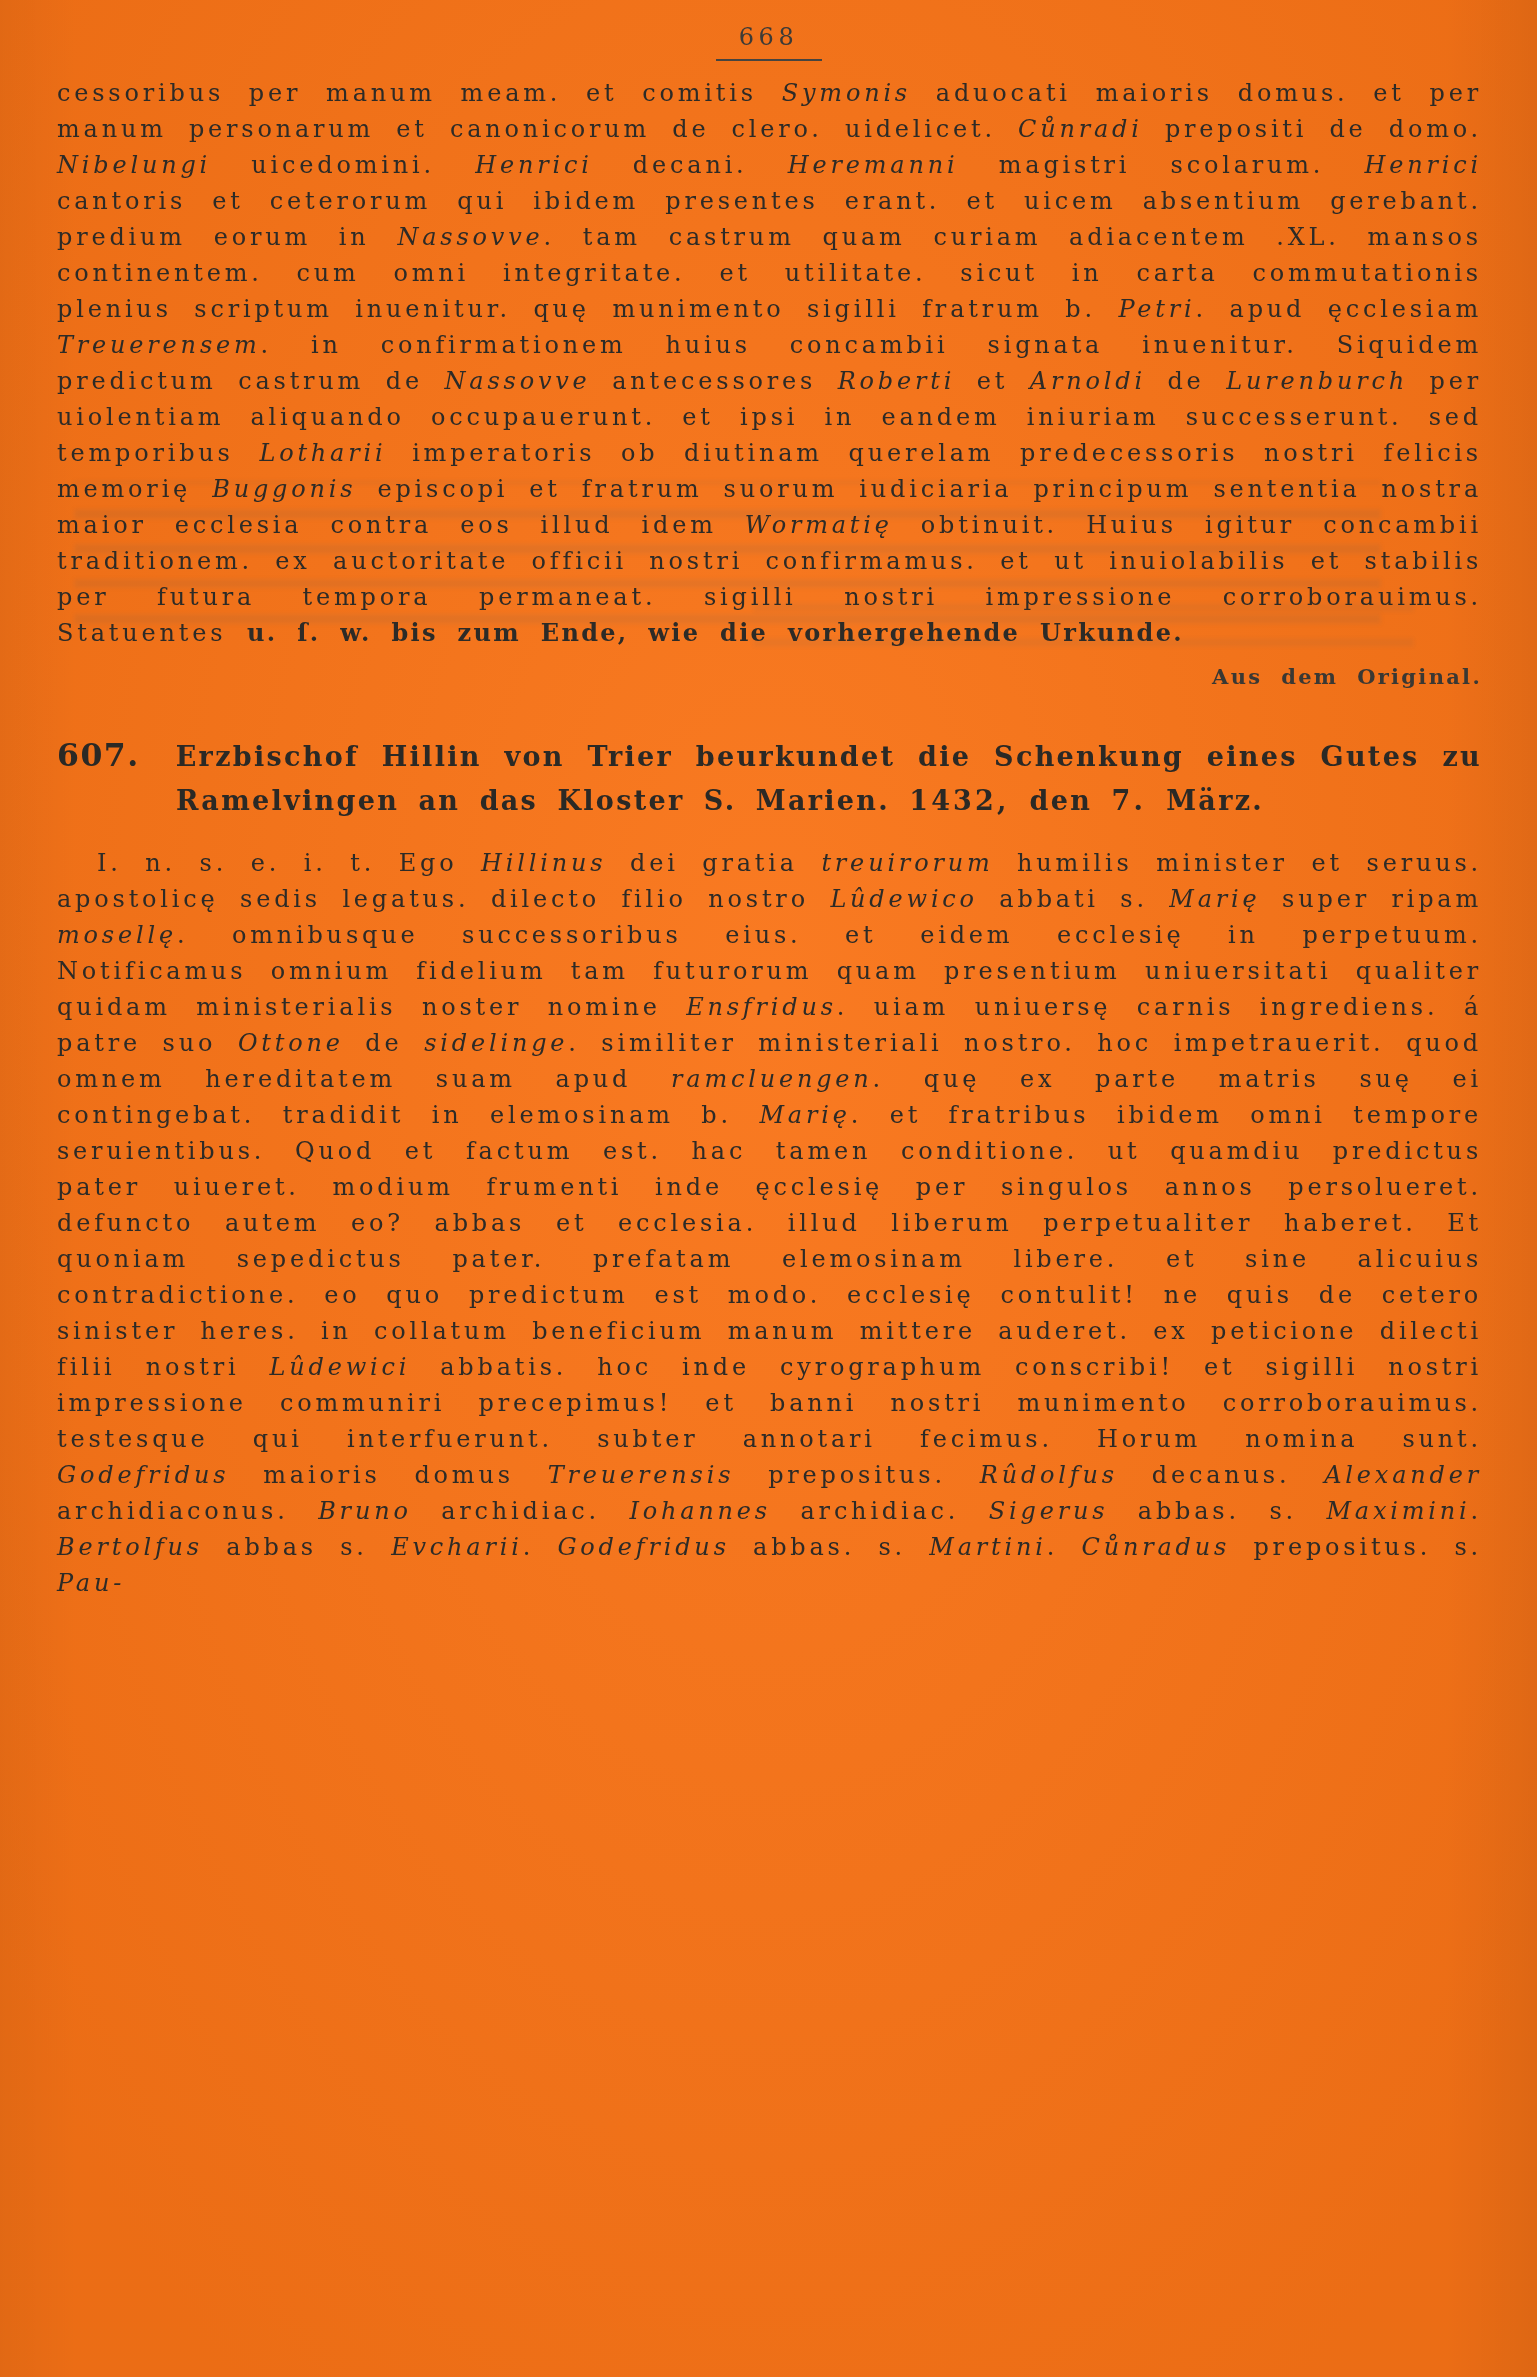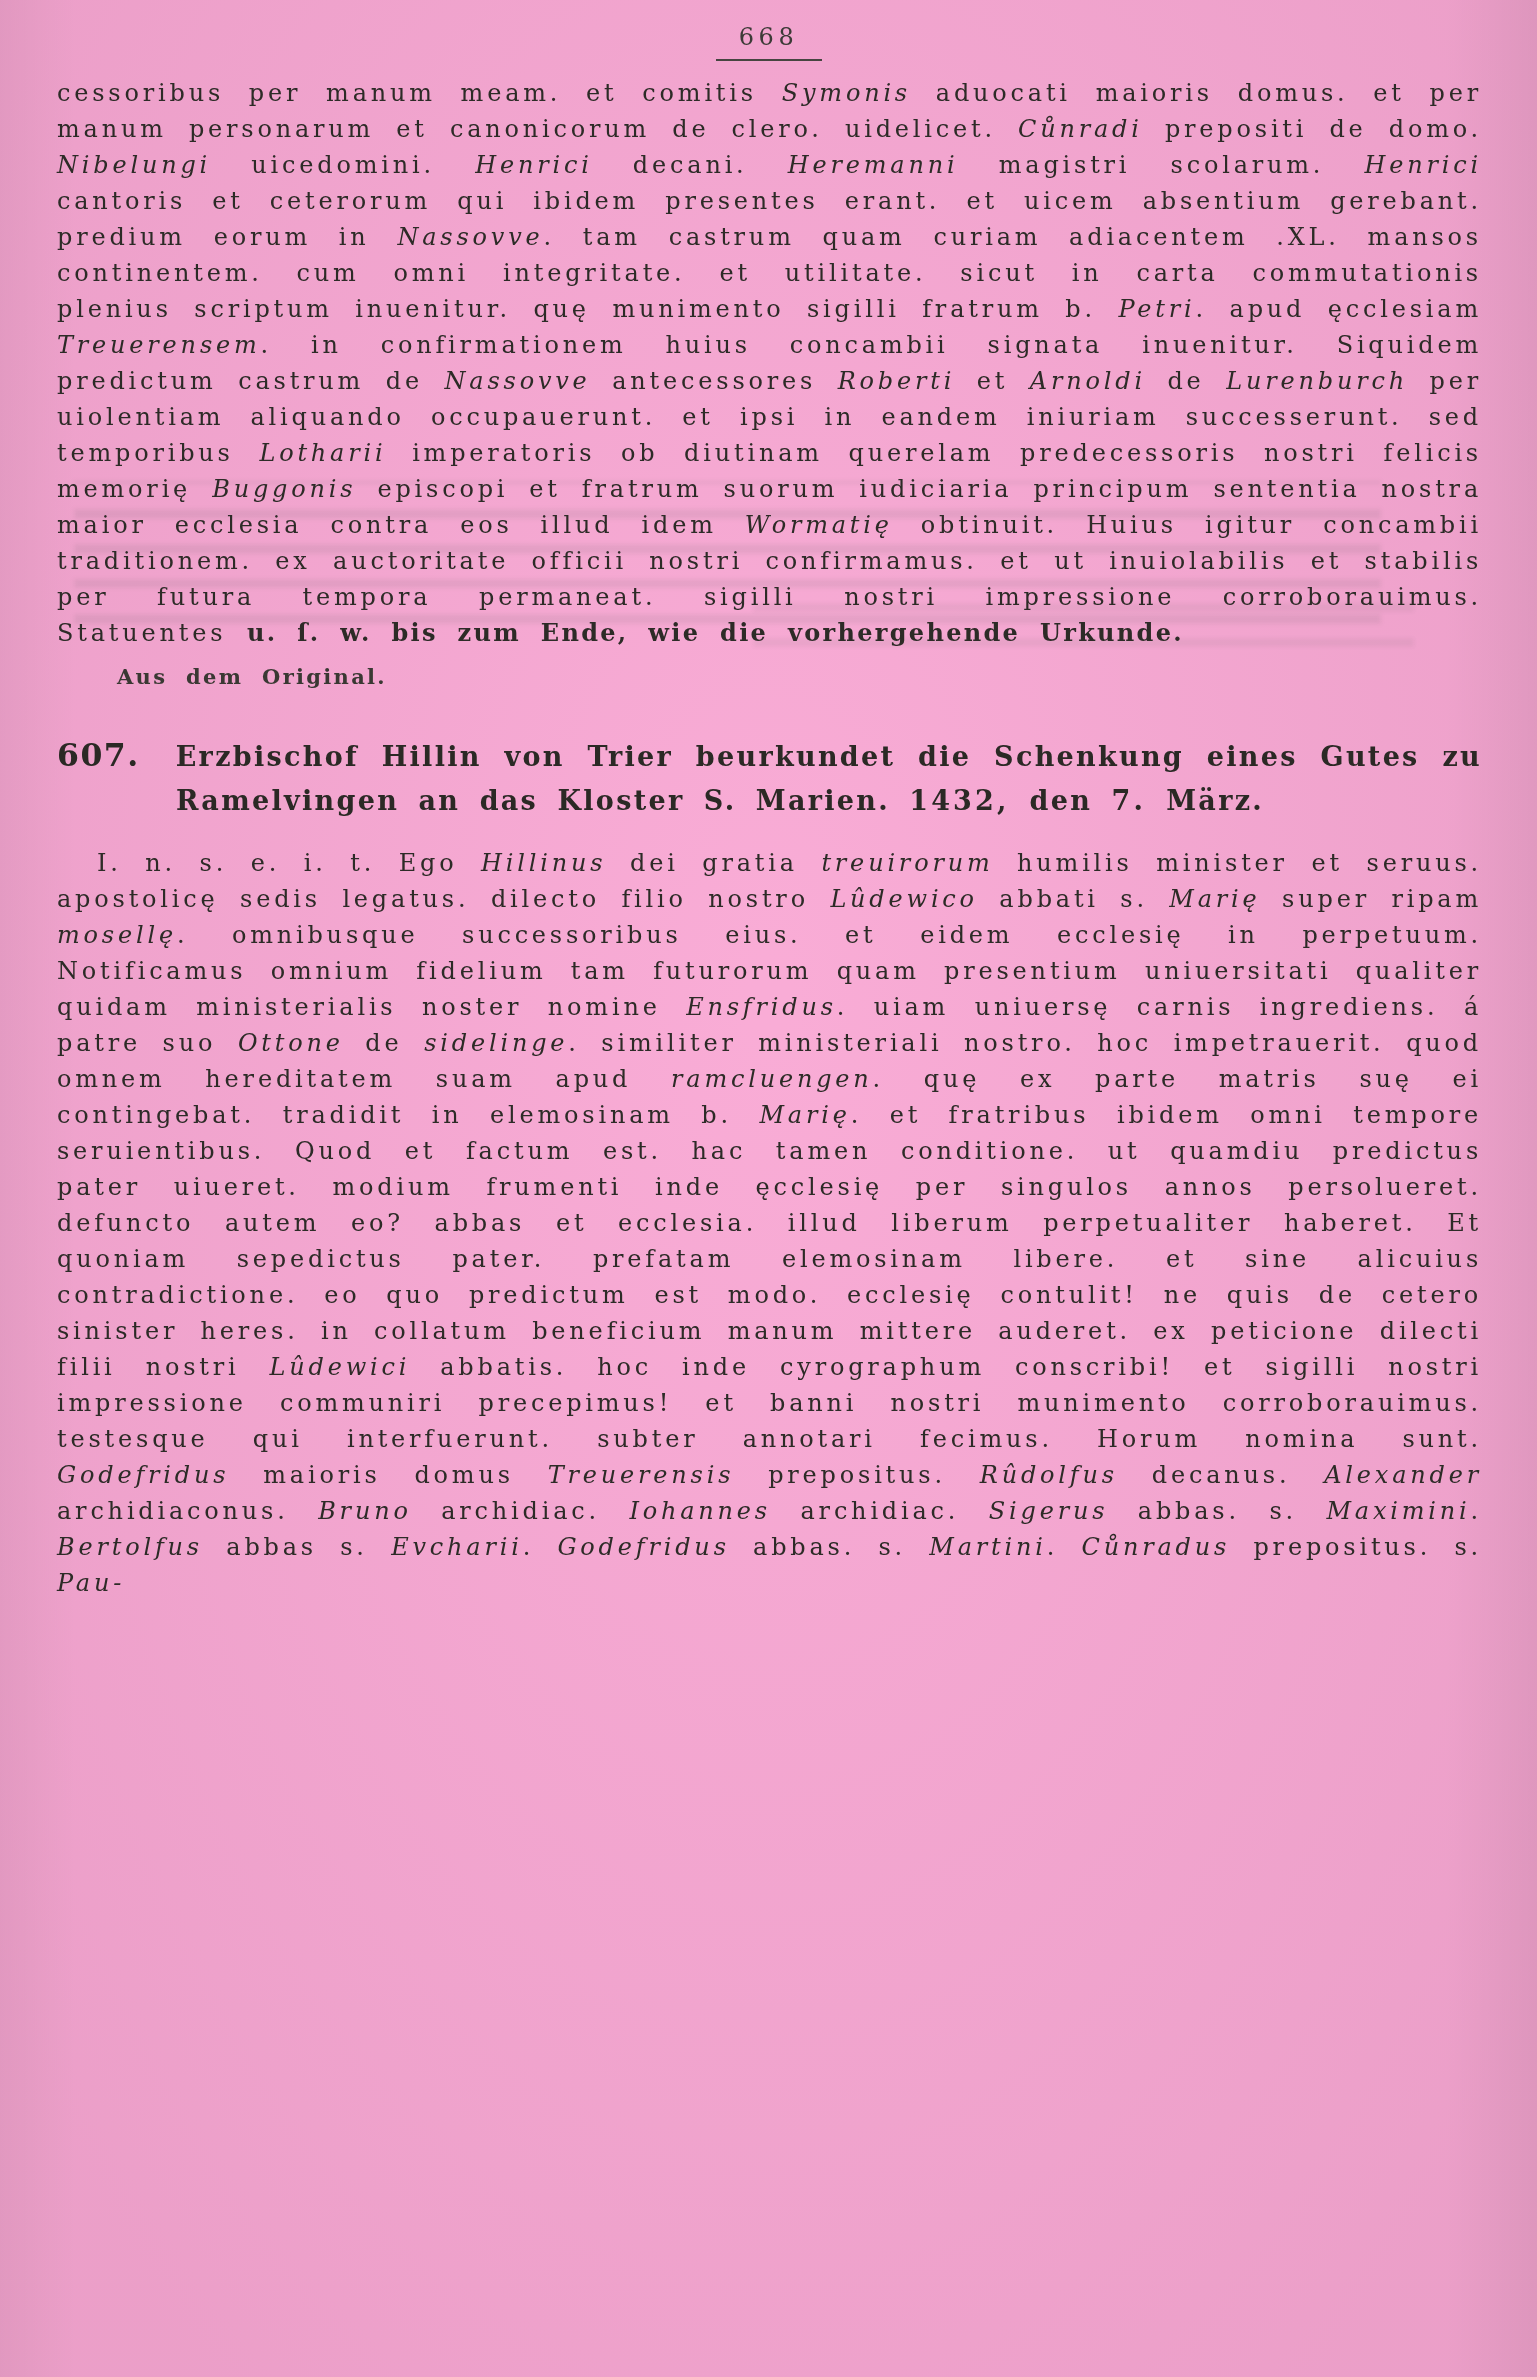--- a/index.html
+++ b/index.html
@@ -1,20 +1,20 @@
 <!DOCTYPE html>
 <html style="font-size:12.3px"><head>
 <meta charset="utf-8">
 <style>
   html,body{margin:0;padding:0;background:#8f8f8d;}
   .scan{
     position:relative;
     width:1537px;height:2377px;
     margin:0 auto;
-    background:#f9a8d4;
+    background:#f97316;
     overflow:hidden;
     font-family:"DejaVu Serif", serif;
   }
   .scan::after{
     content:"";position:absolute;inset:0;pointer-events:none;
     background:
       linear-gradient(90deg, rgba(0,0,0,.045), rgba(0,0,0,0) 5%, rgba(0,0,0,0) 94%, rgba(0,0,0,.06)),
       radial-gradient(ellipse at 50% 42%, rgba(255,255,255,.05), rgba(0,0,0,.055) 88%);
   }
   .pagehead{position:absolute;left:0;right:0;top:23px;text-align:center;color:#35332f;}
@@ -26,21 +26,21 @@
     font-size:24px;line-height:36px;
     letter-spacing:3.8px;word-spacing:9.2px;
     text-align:justify;
     z-index:1;
   }
   p{margin:0;}
   .source{
     margin-top:12.3px;margin-left:60px;
     font-size:21px;line-height:28px;letter-spacing:2.3px;
     font-weight:bold;color:#3a3833;
-    text-align:left;
+    text-align:right;
   }
   .heading{
     margin-top:42px;
     font-size:27px;line-height:44px;
     font-weight:bold;color:#2b2925;
     letter-spacing:3.1px;word-spacing:7.7px;
     padding-left:119px;text-indent:-119px;
     text-align:justify;
   }
   .heading .num{font-size:31.5px;margin-right:36px;letter-spacing:1.5px;}

